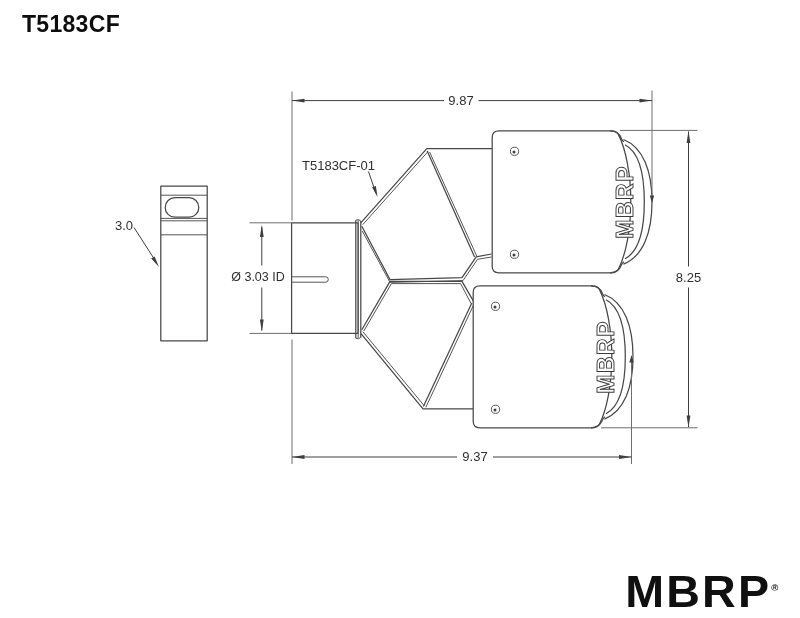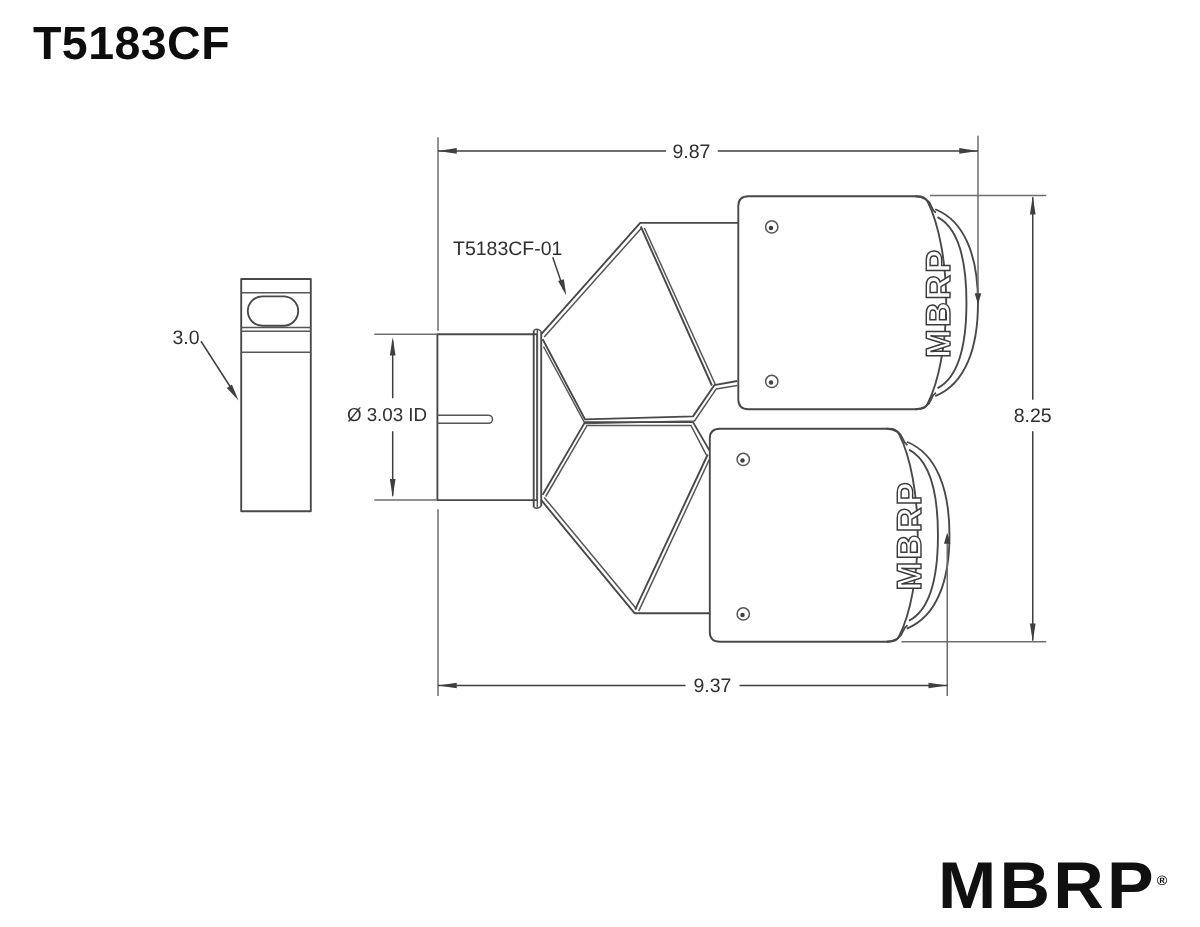--- a/index.html
+++ b/index.html
@@ -1,18 +1,18 @@
 <!DOCTYPE html>
 <html><head>
 <meta charset="utf-8">
 <style>
   html,body{margin:0;padding:0;background:#f3f3f3;}
   .canvas{position:relative;width:800px;height:618px;background:#ffffff;overflow:hidden;
           font-family:"Liberation Sans",sans-serif;}
-  .page-title{position:absolute;left:22px;top:11px;font-size:31px;font-weight:bold;
+  .page-title{position:absolute;left:22px;top:11px;font-size:23px;font-weight:bold;
               letter-spacing:.3px;color:#0d0d0d;}
   .brand-logo{position:absolute;right:22px;bottom:11px;font-size:44px;font-weight:bold;
               letter-spacing:2px;color:#101010;transform:scaleX(1.06);transform-origin:100% 50%;
               line-height:30px;white-space:nowrap;}
   .brand-logo .reg{font-size:9px;vertical-align:super;letter-spacing:0;}
   svg{position:absolute;left:0;top:0;}
   .ln{stroke:#484848;stroke-width:1.25;fill:none;stroke-linejoin:round;}
   .lnw{stroke:#484848;stroke-width:1.25;fill:#ffffff;stroke-linejoin:round;}
   .thin{stroke:#565656;stroke-width:1;fill:none;}
   .ext{stroke:#6e6e6e;stroke-width:1;fill:none;}

